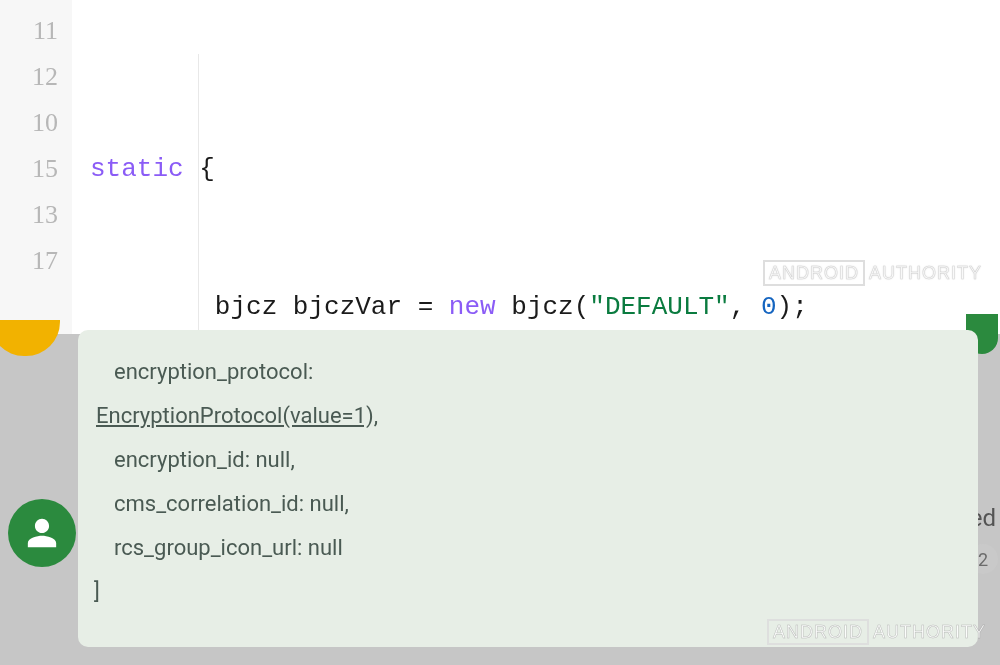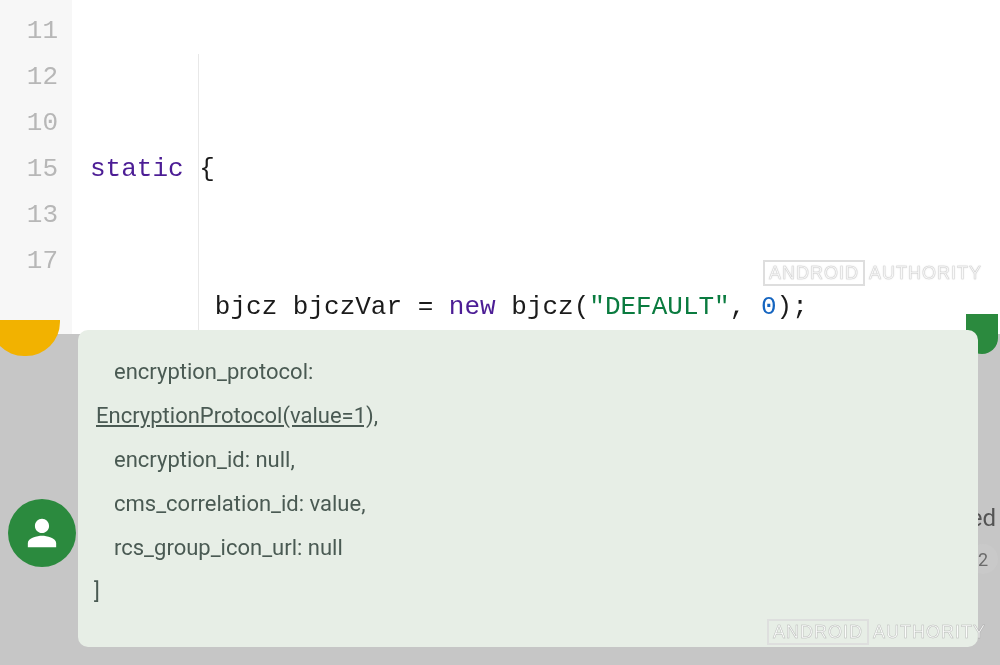--- a/index.html
+++ b/index.html
@@ -10,36 +10,36 @@
     background: #ffffff;
     overflow: hidden;
   }
   .gutter {
     width: 72px;
     background: #f7f7f7;
     text-align: right;
     padding-right: 14px;
     padding-top: 8px;
     color: #b7b7b7;
-    font-family: Liberation Mono, monospace;
+    font-family: Liberation Serif, serif;
     font-size: 26px;
     line-height: 46px;
   }
   .code {
     flex: 1;
     padding-top: 8px;
     padding-left: 18px;
     font-family: Menlo, Consolas, "Courier New", monospace;
     font-size: 26px;
     line-height: 46px;
     color: #1b1b1b;
     white-space: pre;
     position: relative;
   }
-  .kw { color: #4c1d95; }
+  .kw { color: #8b5cf6; }
   .str { color: #0a7b3f; }
   .num { color: #1565c0; }
   .watermark1 {
     position: absolute;
     right: 18px;
     top: 250px;
     font-family: Arial, sans-serif;
     font-size: 18px;
     letter-spacing: 1px;
     color: rgba(255,255,255,0.75);
@@ -166,18 +166,18 @@
     <svg viewBox="0 0 24 24">
         <path d="M12 12c2.7 0 5-2.3 5-5s-2.3-5-5-5-5 2.3-5 5 2.3 5 5 5zm0 2c-3.3 0-10 1.7-10 5v3h20v-3c0-3.3-6.7-5-10-5z"></path>
       </svg>
   </div>
   <div class="ed">ed</div>
   <div class="badge-count">2</div>
   <div class="card">
     <div class="l1">encryption_protocol:</div>
     <div class="l2">EncryptionProtocol(value=1),</div>
     <div class="l1">encryption_id: null,</div>
-    <div class="l1">cms_correlation_id: value,</div>
+    <div class="l1">cms_correlation_id: null,</div>
     <div class="l1">rcs_group_icon_url: null</div>
     <div class="l1" style="margin-left:-20px">]</div>
   </div>
   <div class="watermark2"><span class="boxed">ANDROID</span><span>AUTHORITY</span></div>
 </div>
 
 </body></html>

